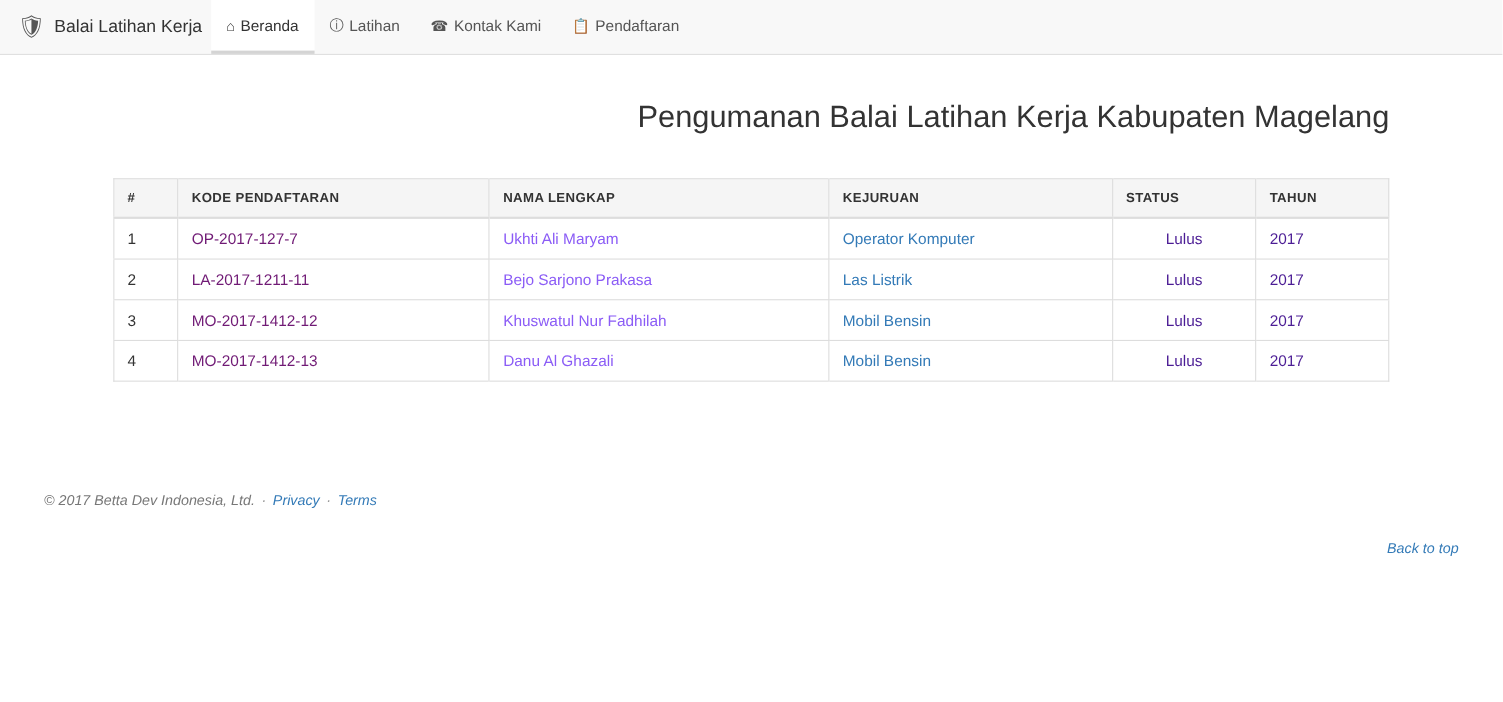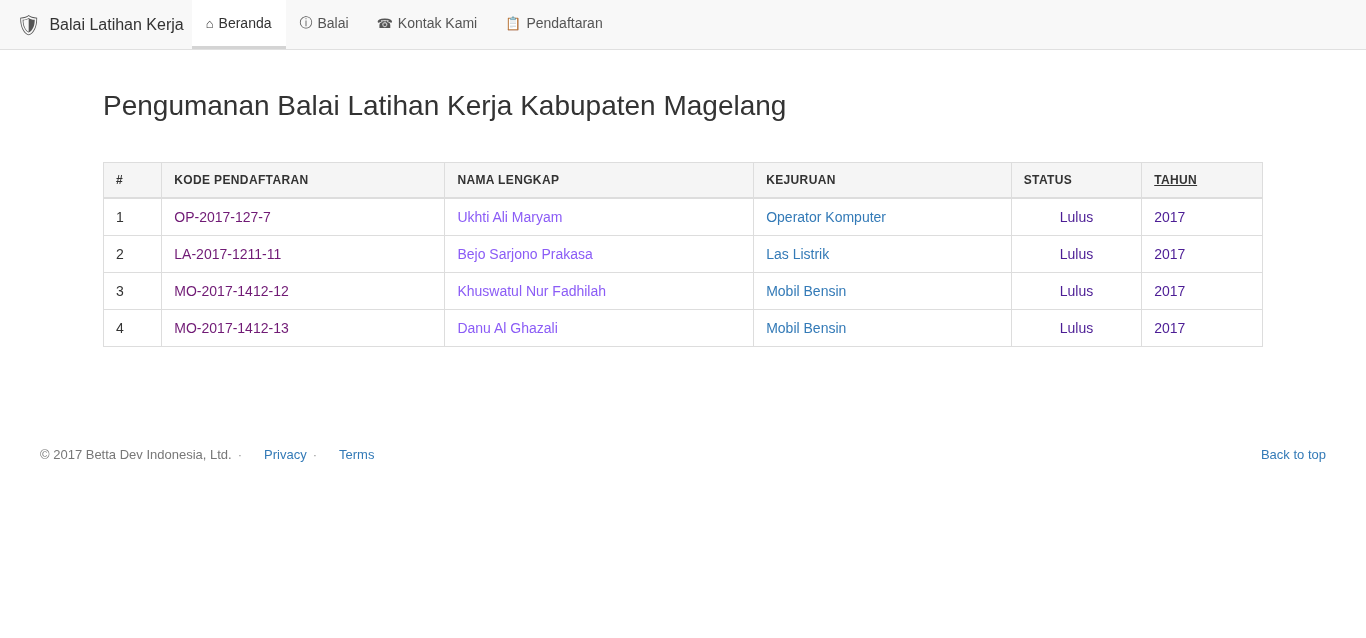--- a/index.html
+++ b/index.html
@@ -64,21 +64,21 @@
       margin-left: 2px;
     }
 
     
     .main-content {
       max-width: 1200px;
       margin: 0 auto;
       padding: 40px 20px 60px;
     }
     .page-title {
-      text-align: left;
+      text-align: right;
       font-size: 28px;
       font-weight: 400;
       color: #333;
       margin-bottom: 40px;
     }
 
     
     .table-wrapper {
       width: 100%;
     }
@@ -93,21 +93,21 @@
     th {
       text-align: left;
       padding: 10px 12px;
       font-size: 12px;
       font-weight: 700;
       color: #333;
       border-bottom: 2px solid #ddd;
       border-right: 1px solid #ddd;
       letter-spacing: 0.03em;
     }
-    th:last-child { border-right: none; text-decoration: underline; }
+    th:last-child { border-right: none; }
     td {
       padding: 10px 12px;
       border-bottom: 1px solid #ddd;
       border-right: 1px solid #ddd;
       color: #4c1d95;
       font-size: 14px;
     }
     td:last-child { border-right: none; }
     tbody tr:last-child td { border-bottom: none; }
     .td-num { color: #333; }
@@ -119,57 +119,58 @@
 
     
     .footer {
       display: flex;
       justify-content: space-between;
       align-items: flex-start;
       padding: 20px 40px;
       margin-top: 20px;
       font-size: 13px;
       color: #777;
+      font-style: italic;
     }
     .footer-left {
       display: flex;
       align-items: center;
       gap: 4px;
       color: #777;
     }
     .footer-link {
       color: #337ab7;
       text-decoration: none;
       cursor: pointer;
-      margin-left: 16px;
     }
     .footer-sep { color: #999; margin: 0 2px; }
     .footer-right {
       color: #337ab7;
       cursor: pointer;
       text-decoration: none;
       font-size: 13px;
+      margin-top: 44px;
     }
   </style>
 </head>
 <body>
 
 <nav class="navbar">
   <a class="navbar-brand">
     <span class="shield-icon">🛡</span>
     <span>Balai Latihan Kerja</span>
   </a>
   <ul class="nav-items">
     <li class="nav-item active">
       <span class="nav-icon">⌂</span>
       <span>Beranda</span>
     </li>
     <li class="nav-item">
       <span class="nav-icon">ⓘ</span>
-      <span>Balai</span>
+      <span>Latihan</span>
     </li>
     <li class="nav-item">
       <span class="nav-icon">☎</span>
       <span>Kontak Kami</span>
     </li>
     <li class="nav-item">
       <span class="nav-icon">📋</span>
       <span>Pendaftaran</span>
     </li>
   </ul>

